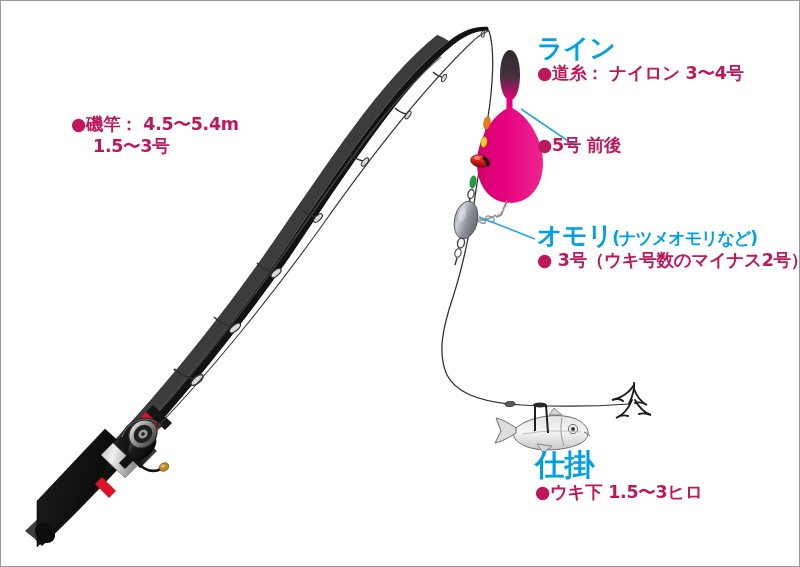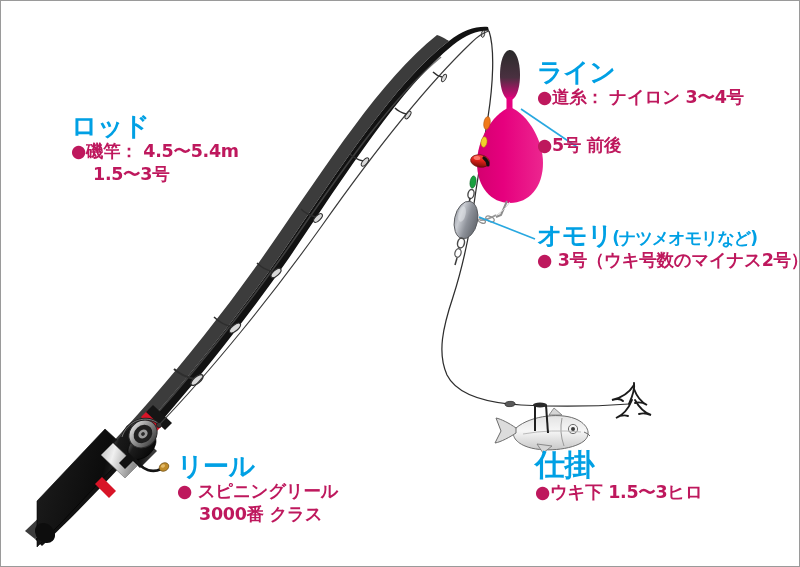--- a/index.html
+++ b/index.html
@@ -275,45 +275,39 @@
 
     <g stroke="#29a8e0" stroke-width="1.6" fill="none">
 
       <path d="M 520 108 L 576 146"></path>
 
       <path d="M 478 216 L 534 238"></path>
     </g>
   </svg>
 
   <div class="callout" id="rod-callout" style="left:70px;top:112px;">
-    <div class="c-head">ロッド</div>
     <div class="c-line">●磯竿： 4.5〜5.4m</div>
     <div class="c-line indent">1.5〜3号</div>
   </div>
 
-  <div class="callout" id="line-callout" style="left:536px;top:58px;">
+  <div class="callout" id="line-callout" style="left:536px;top:34px;">
     <div class="c-head">ライン</div>
     <div class="c-line">●道糸： ナイロン  3〜4号</div>
   </div>
 
   <div class="callout" id="uki-callout" style="left:536px;top:133px;">
     <div class="c-line">●5号  前後</div>
   </div>
 
   <div class="callout" id="omori-callout" style="left:536px;top:222px;">
     <div class="c-head">
       <span>オモリ</span><span class="sub">(ナツメオモリなど)</span>
     </div>
     <div class="c-line">● 3号（ウキ号数のマイナス2号）</div>
   </div>
 
-  <div class="callout" id="reel-callout" style="left:176px;top:452px;">
-    <div class="c-head">リール</div>
-    <div class="c-line">● スピニングリール</div>
-    <div class="c-line indent">3000番  クラス</div>
-  </div>
 
   <div class="callout" id="shikake-callout" style="left:534px;top:448px;">
     <div class="c-head">仕掛</div>
     <div class="c-line">●ウキ下  1.5〜3ヒロ</div>
   </div>
 
 </div>
 
 </body></html>

